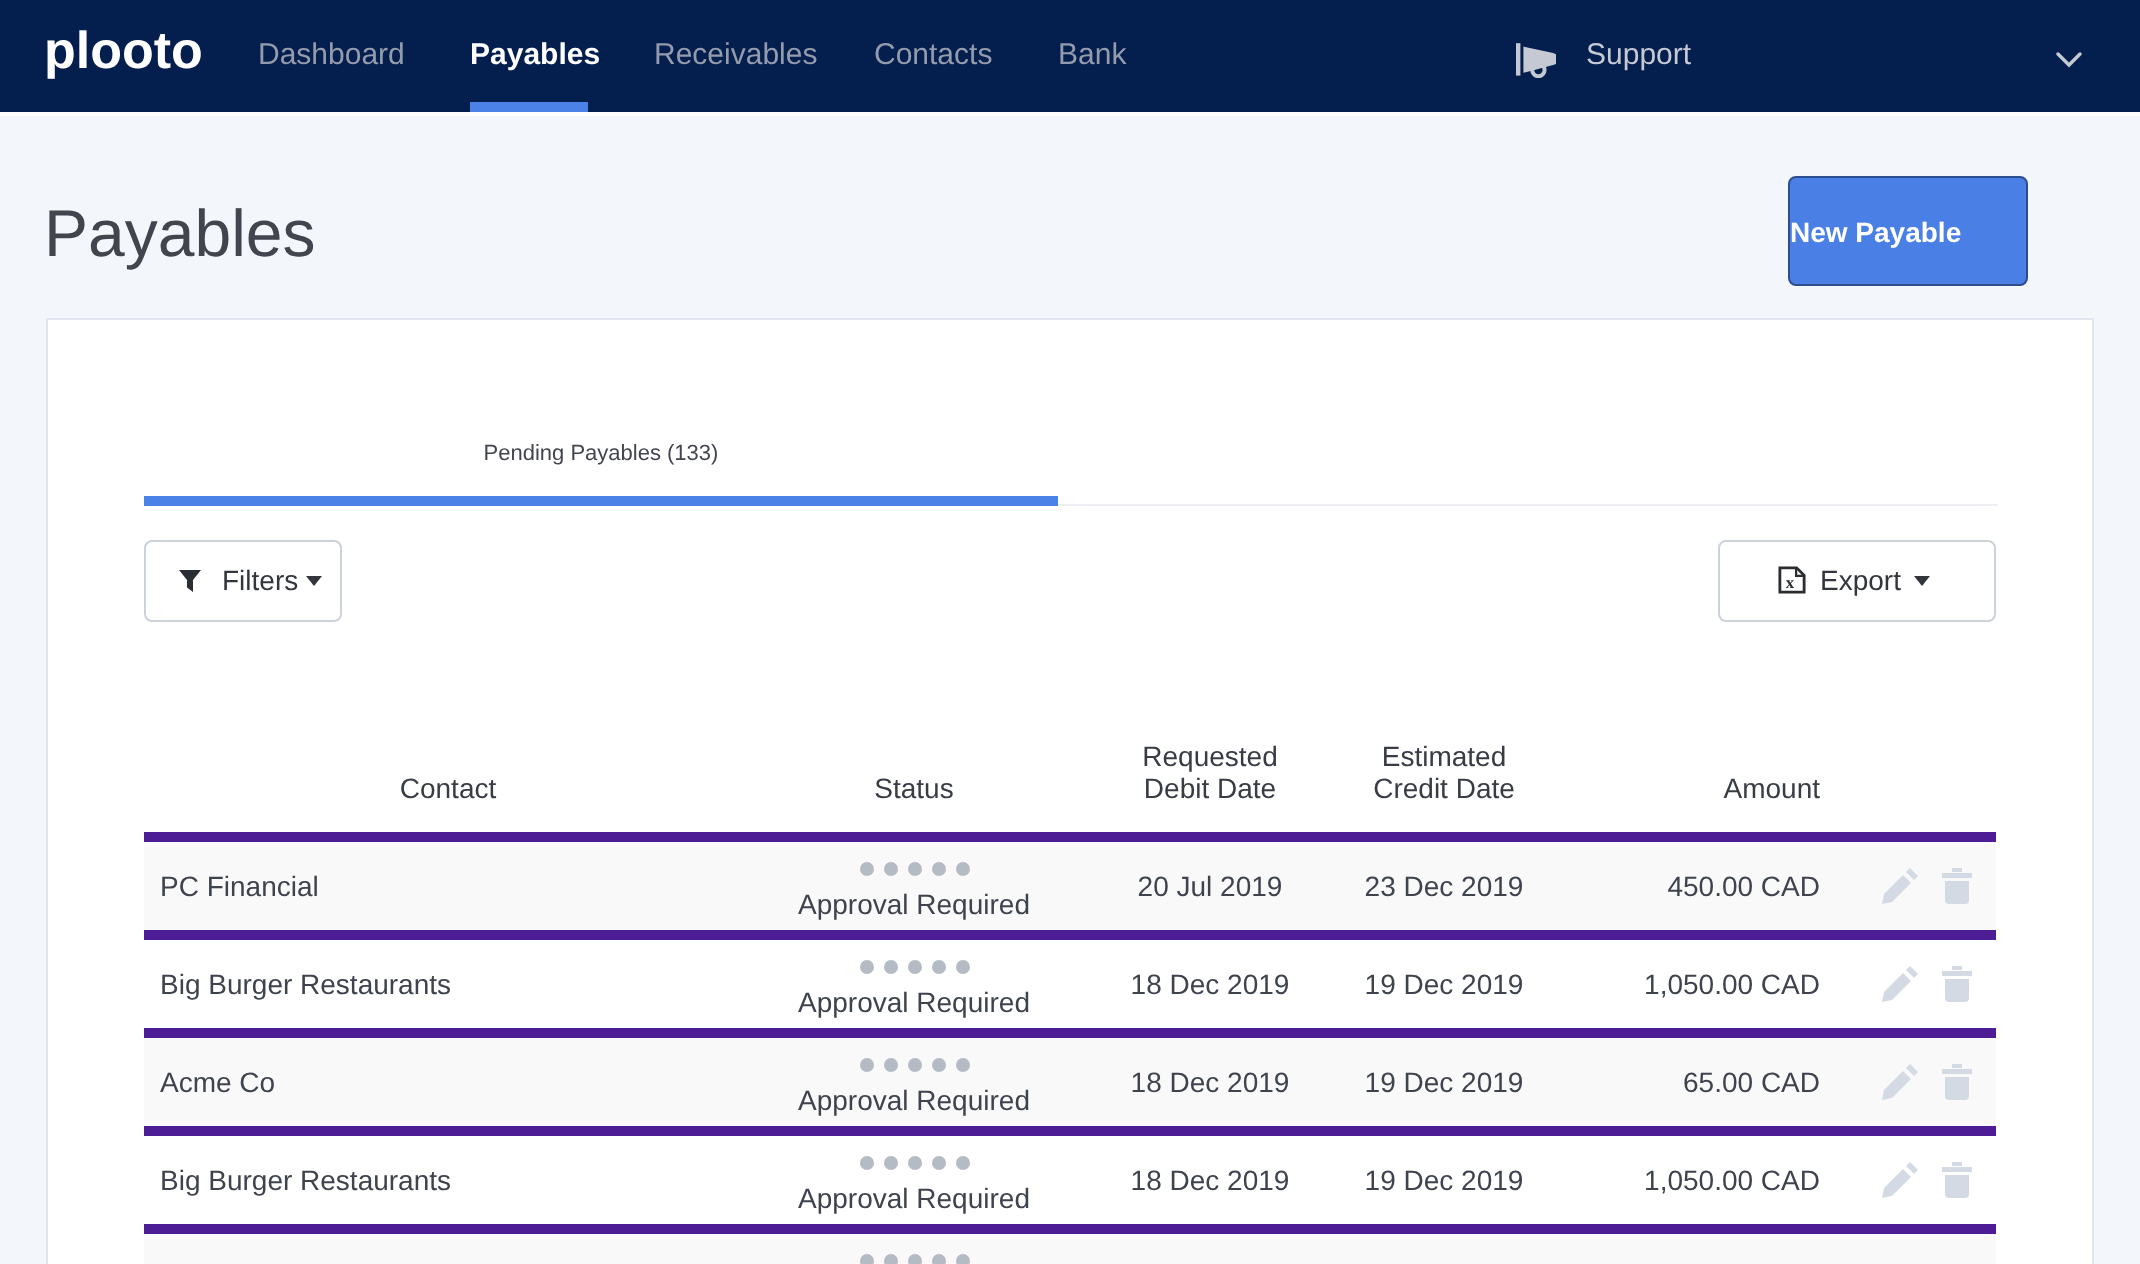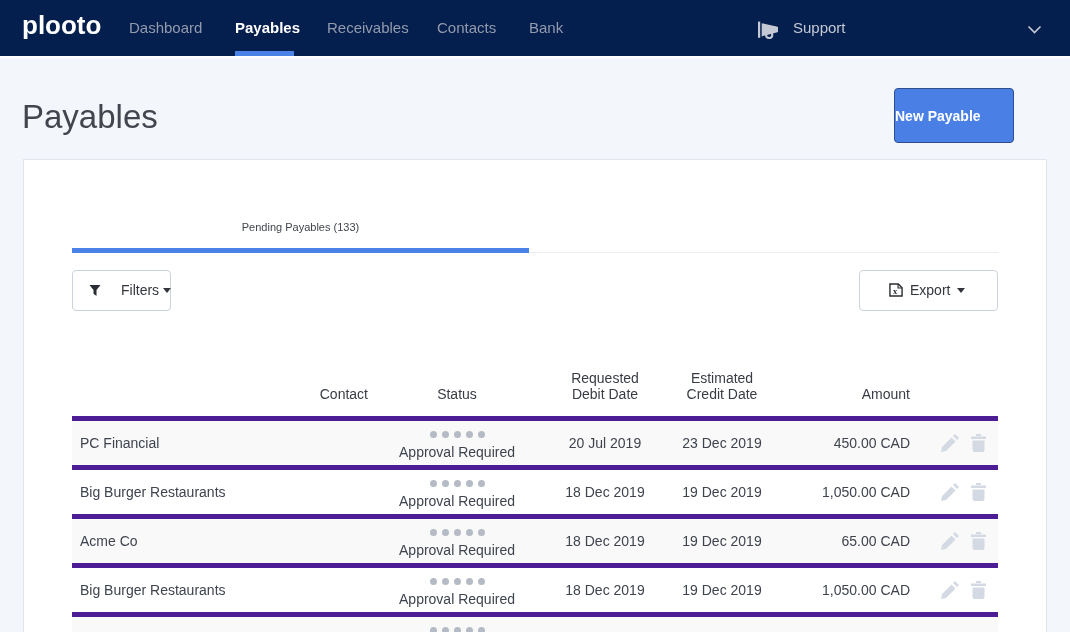--- a/index.html
+++ b/index.html
@@ -33,21 +33,21 @@
 
 .btn { position:absolute; top:110px; height:41px; border:1px solid #ccd2da; border-radius:4px; background:#fff; font-size:14px; color:#33363d; }
 .btn-filters { left:48px; width:99px; }
 .btn-export { left:835px; width:139px; }
 .btn .lbl { position:absolute; top:0; height:39px; line-height:39px; white-space:nowrap; }
 .caret { display:inline-block; width:0; height:0; border-left:4px solid transparent; border-right:4px solid transparent; border-top:5px solid #33363d; vertical-align:middle; margin-left:7px; margin-top:-2px; }
 
 
 table { position:absolute; left:48px; top:210px; width:926px; border-collapse:collapse; table-layout:fixed; font-size:14px; color:#3e434e; }
 th { font-weight:normal; color:#383c45; text-align:center; vertical-align:bottom; padding:0 0 14px; line-height:16px; border-bottom:1px solid #e3e8ee; }
-th.c1 { text-align:right; padding-left:8px; }
+th.c1 { text-align:center; padding-left:8px; }
 th.c5 { text-align:right; padding-right:8px; }
 td { padding:0; height:49px; text-align:center; border-top:5px solid #4c1d95; vertical-align:middle; line-height:20px; }
 td.c2 { vertical-align:top; padding-top:10px; }
 tr.odd td { background:#f9f9f9; }
 td.c1 { text-align:left; padding-left:8px; }
 td.c5 { text-align:right; padding-right:8px; }
 td.c6 { text-align:center; padding-left:10px; }
 .dots { height:8px; line-height:8px; margin:0 auto 3px; width:60px; font-size:0; text-align:center; }
 .dot { display:inline-block; width:7px; height:7px; border-radius:50%; background:#b5bbc5; margin:0 2.5px; }
 .ic-pencil, .ic-trash { display:inline-block; vertical-align:middle; }
@@ -79,21 +79,21 @@
 <div class="btn-new">New Payable</div>
 
 <div class="card">
   <div class="tab tab1">Pending Payables (133)</div>
   <div class="tabblue"></div>
   <div class="tabgray"></div>
 
   <div class="btn btn-filters">
     <span class="lbl" style="left:16px;"><svg width="12" height="11" viewBox="0 0 12 11" style="vertical-align:-1px;">
           <path d="M0.5 0 H11.5 L7.5 5 V11 L4.5 8.8 V5 Z" fill="#2a2d33"></path>
-        </svg><span style="margin-left:20px;">Filters</span><span class="caret" style="margin-left:4px;"></span></span>
+        </svg><span style="margin-left:10px;">Filters</span><span class="caret" style="margin-left:4px;"></span></span>
   </div>
   <div class="btn btn-export">
     <span class="lbl" style="left:29px;"><svg width="14" height="14" viewBox="0 0 15 15" style="vertical-align:-2px;">
           <path d="M1 1 H10 L14 5 V14 H1 Z" fill="none" stroke="#2a2c30" stroke-width="1.5"></path>
           <path d="M9.7 1 V5.3 H14" fill="none" stroke="#2a2c30" stroke-width="1.2"></path>
           <text x="4.2" y="12" font-size="9" font-weight="bold" fill="#2a2c30" font-family="Liberation Serif">x</text>
         </svg><span style="margin-left:7px;">Export</span><span class="caret"></span></span>
   </div>
 
   <table>

